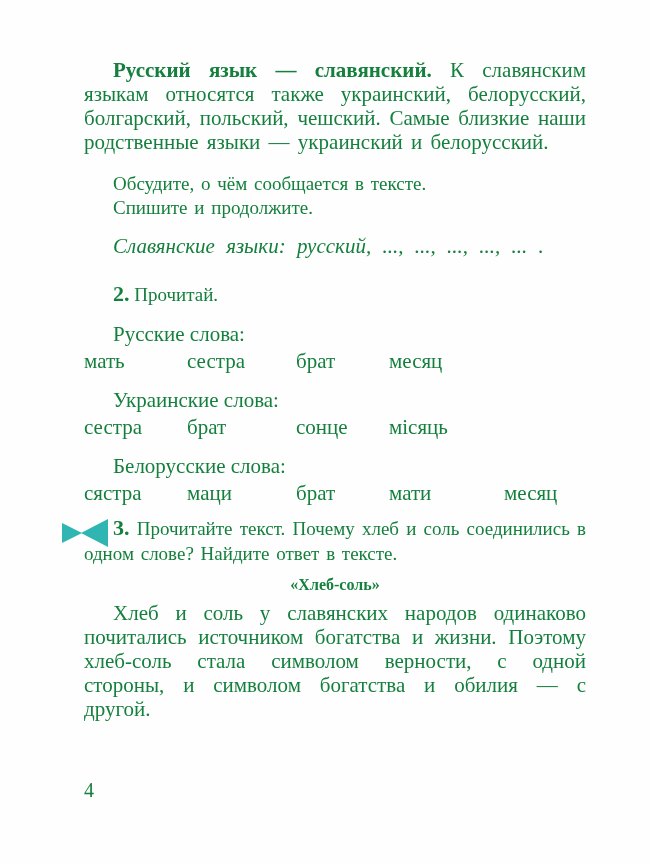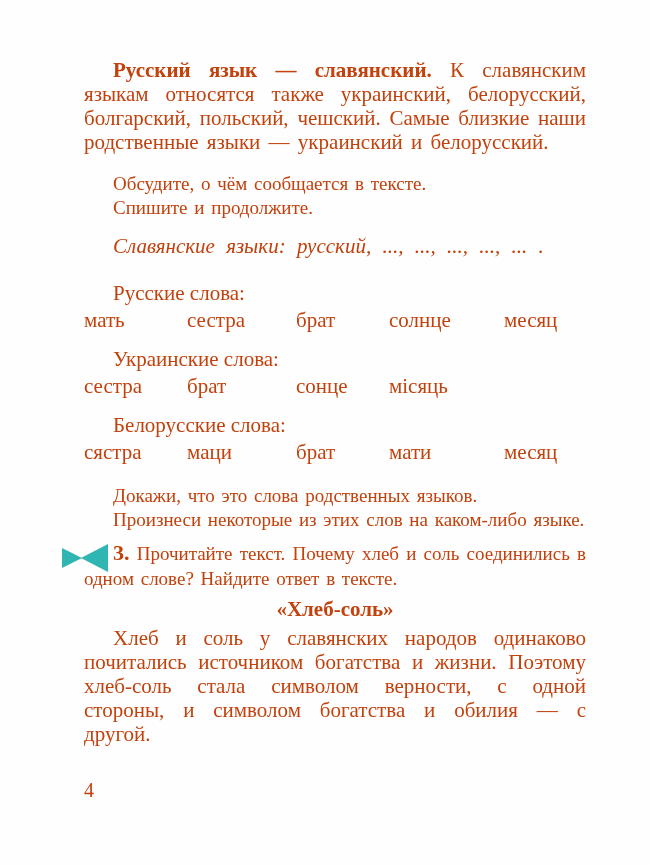--- a/index.html
+++ b/index.html
@@ -6,21 +6,21 @@
     margin: 0;
     padding: 0;
     background: #ffffff;
   }
   .page {
     position: relative;
     width: 650px;
     height: 865px;
     box-sizing: border-box;
     background: #fefefe;
-    color: #c2410c;
+    color: #15803d;
     font-family: "Liberation Serif", "DejaVu Serif", serif;
     padding: 58px 64px 0 84px;
     overflow: hidden;
   }
   .content { width: 502px; }
 
   
   .para {
     font-size: 21px;
     line-height: 24px;
@@ -87,21 +87,21 @@
     position: absolute;
     left: -22px;
     top: 3px;
     width: 46px;
     height: 30px;
   }
   .ex3 .task { line-height: 25px; }
 
   .story-title {
     margin-top: 5px;
-    font-size: 21px;
+    font-size: 16px;
     line-height: 27px;
     font-weight: bold;
     text-align: center;
   }
   .story-body { margin-top: 3px; }
 
   .page-number {
     position: absolute;
     left: 84px;
     top: 779px;
@@ -117,51 +117,48 @@
     <p class="para"><span class="bold">Русский язык — славянский.</span>
       <span>К славянским языкам относятся также украинский, белорусский, болгарский, польский, чешский. Самые близкие наши родственные языки — украинский и белорусский.</span></p>
 
     <div class="task-block">
       <p class="task">Обсудите, о чём сообщается в тексте.</p>
       <p class="task">Спишите и продолжите.</p>
     </div>
 
     <p class="sample">Славянские языки: русский, ..., ..., ..., ..., ... .</p>
 
+    <div class="ex-head"><span class="ex-num">2.</span>
+      <span>Прочитай.</span></div>
 
     <div class="word-list">
       <div class="group-label">Русские слова:</div>
       <div class="word-row">
         <span>мать</span>
         <span>сестра</span>
         <span>брат</span>
-        <span>солнце</span>
         <span>месяц</span>
       </div>
       <div class="group-label">Украинские слова:</div>
       <div class="word-row">
         <span>сестра</span>
         <span>брат</span>
         <span>сонце</span>
         <span>місяць</span>
       </div>
       <div class="group-label">Белорусские слова:</div>
       <div class="word-row">
         <span>сястра</span>
         <span>маци</span>
         <span>брат</span>
         <span>мати</span>
         <span>месяц</span>
       </div>
     </div>
 
-    <div class="task-block">
-      <p class="task">Докажи, что это слова родственных языков.</p>
-      <p class="task">Произнеси некоторые из этих слов на каком-либо языке.</p>
-    </div>
 
     <div class="ex3">
       <svg class="marker" viewBox="0 0 46 30" xmlns="http://www.w3.org/2000/svg">
         <polygon points="0,5 0,25 20,15" fill="#2fb5b2"></polygon>
         <polygon points="46,1 46,29 19,15" fill="#2fb5b2"></polygon>
       </svg>
       <p class="task"><span class="ex-num">3.</span>
         <span>Прочитайте текст. Почему хлеб и соль соединились в одном слове? Найдите ответ в тексте.</span></p>
     </div>
 

